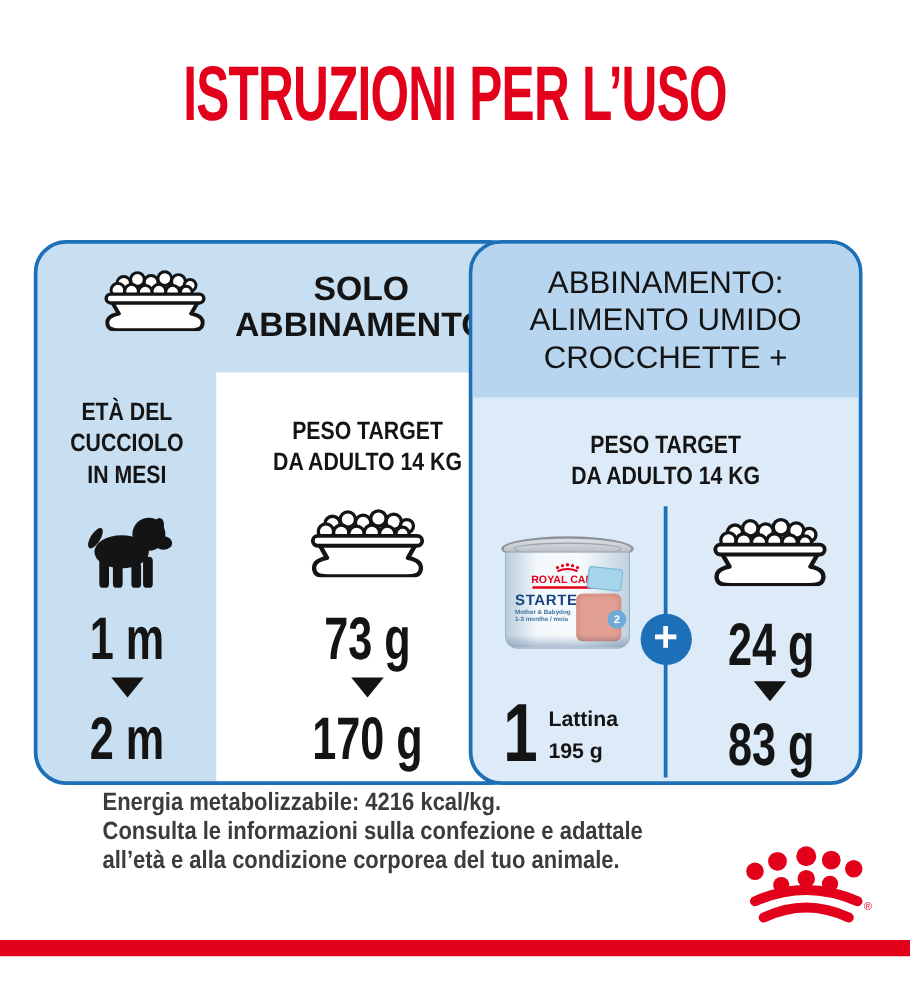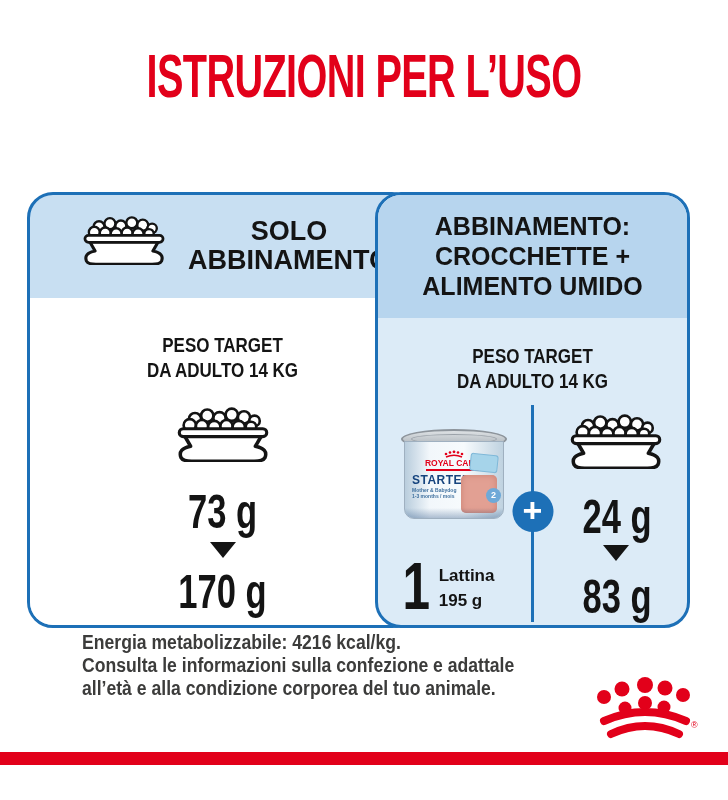--- a/index.html
+++ b/index.html
@@ -31,21 +31,21 @@
 
   .col-head{position:absolute;left:0;right:0;text-align:center;
             font-size:20px;line-height:25px;font-weight:700;transform:scaleX(.85);}
   .num{position:absolute;left:0;right:0;text-align:center;
        font-size:48px;line-height:40px;font-weight:700;transform:scaleX(.72);}
   .tri{position:absolute;width:0;height:0;border-left:13px solid transparent;
        border-right:13px solid transparent;border-top:16px solid #141414;}
 
   .rp-header{height:107px;background:var(--panel_header);text-align:center;
              padding-top:16px;box-sizing:content-box;
-             font-size:25px;line-height:30px;font-weight:700;}
+             font-size:25px;line-height:30px;font-weight:400;}
   .rp-kibhead{margin-top:26px;text-align:center;font-size:20px;line-height:25px;
               font-weight:700;transform:scaleX(.85);}
   .rp-split{position:absolute;left:3px;right:3px;top:190px;bottom:3px;}
   .divider{position:absolute;left:50%;margin-left:-1.5px;top:20px;bottom:0;width:3px;background:var(--blue);}
   .plus{position:absolute;left:50%;top:106px;transform:translateX(-50%);width:41px;height:41px;
         border-radius:50%;background:var(--blue);color:#fff;font-size:34px;font-weight:700;
         line-height:39px;text-align:center;z-index:3;}
   .rp-right-num{position:absolute;left:157px;width:158px;text-align:center;
                 font-size:48px;line-height:40px;font-weight:700;transform:scaleX(.72);}
 
@@ -137,40 +137,53 @@
   </svg>
 
   <div class="panel panel-left">
     <div class="lp-header">
       <div class="lp-heading">
         <div>SOLO</div>
         <div>ABBINAMENTO</div>
       </div>
     </div>
     <div class="lp-body">
+      <div class="age-col">
+        <div class="col-head" style="top:20px">
+          <div>ETÀ DEL</div>
+          <div>CUCCIOLO</div>
+          <div>IN MESI</div>
+        </div>
+        <svg class="puppy" viewBox="0 0 100 90">
+            <use href="#sym-puppy"></use>
+          </svg>
+        <div class="num" style="top:194px">1 m</div>
+        <div class="tri" style="top:244px;left:50%;margin-left:-13px"></div>
+        <div class="num" style="top:274px">2 m</div>
+      </div>
       <div class="kib-col">
         <div class="col-head" style="top:35px">
           <div>PESO TARGET</div>
           <div>DA ADULTO 14 KG</div>
         </div>
         <svg class="bowl-col" viewBox="0 0 120 64">
             <use href="#sym-bowl"></use>
           </svg>
         <div class="num" style="top:194px">73 g</div>
         <div class="tri" style="top:244px;left:50%;margin-left:-13px"></div>
         <div class="num" style="top:274px">170 g</div>
       </div>
     </div>
   </div>
 
   <div class="panel panel-right">
     <div class="rp-header">
       <div>ABBINAMENTO:</div>
+      <div>ALIMENTO UMIDO</div>
       <div>CROCCHETTE +</div>
-      <div>ALIMENTO UMIDO</div>
     </div>
     <div class="rp-kibhead">
       <div>PESO TARGET</div>
       <div>DA ADULTO 14 KG</div>
     </div>
     <div class="rp-split">
       <div class="divider"></div>
       <div class="plus">+</div>
 
       <div class="can">

